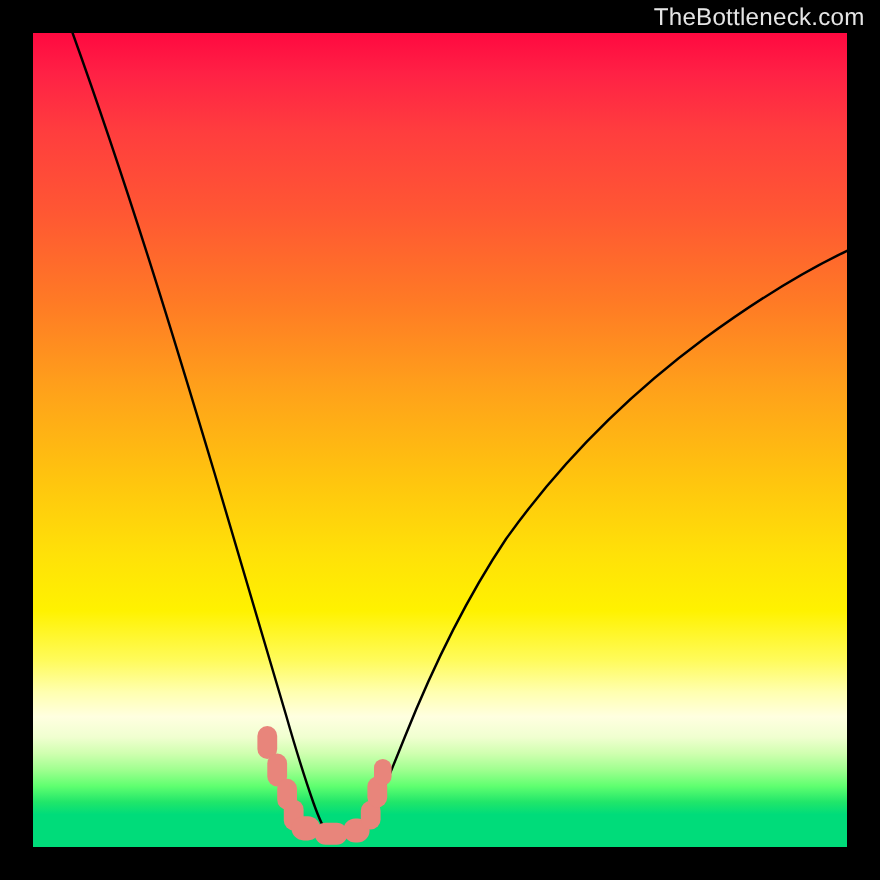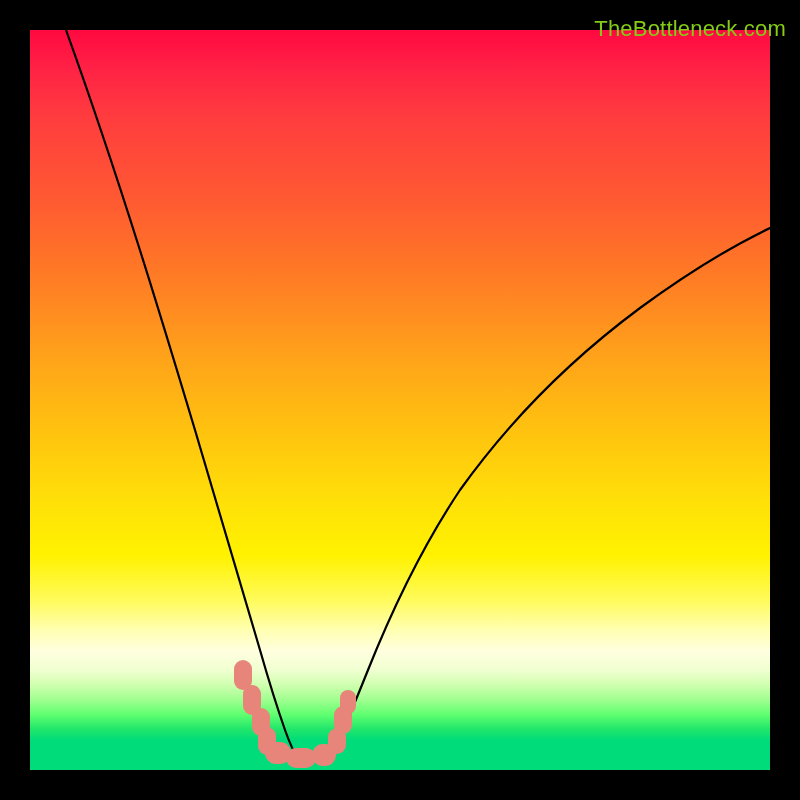--- a/index.html
+++ b/index.html
@@ -6,23 +6,23 @@
   body {
     width: 800px;
     height: 800px;
     background: #000;
     position: relative;
     overflow: hidden;
     font-family: Arial, Helvetica, sans-serif;
   }
   .watermark {
     position: absolute;
-    top: 16px;
+    top: 3px;
     right: 14px;
-    color: #84cc16;
+    color: #e5e5e5;
     font-size: 22px;
     font-weight: 500;
     z-index: 10;
     letter-spacing: 0.2px;
   }
   .plot-area {
     position: absolute;
     left: 30px;
     top: 30px;
     width: 740px;

